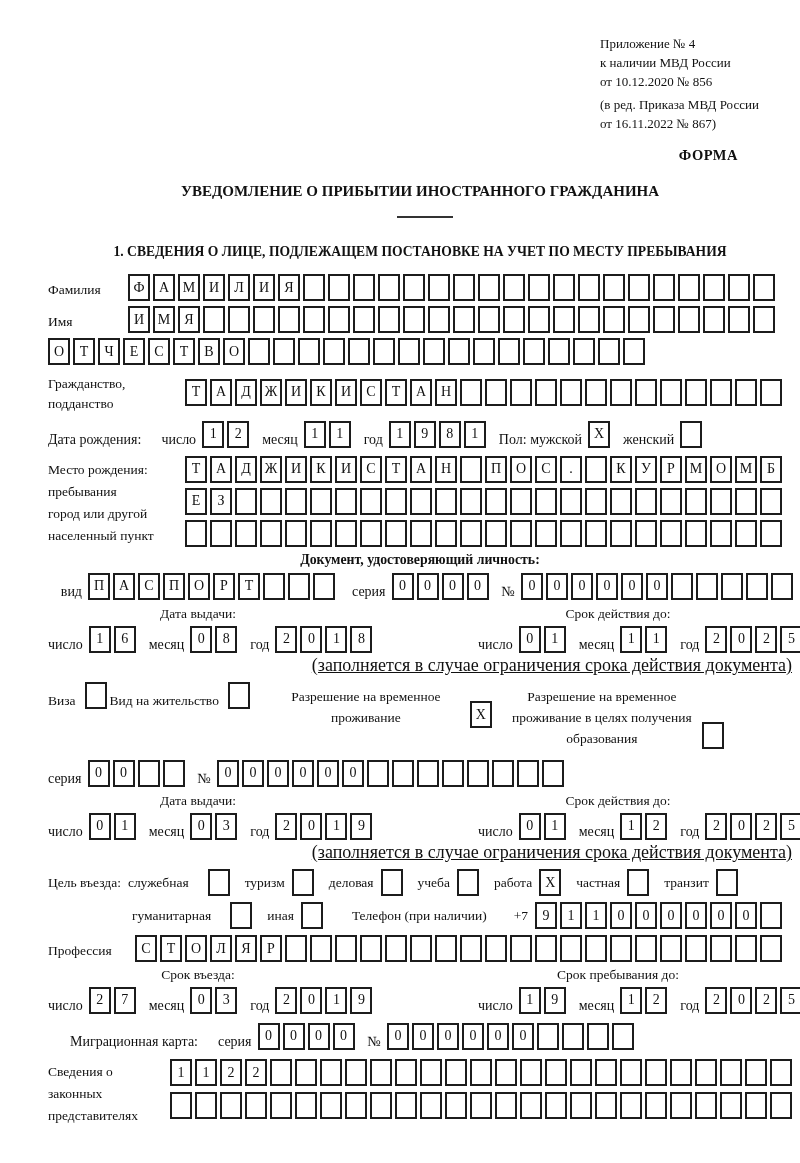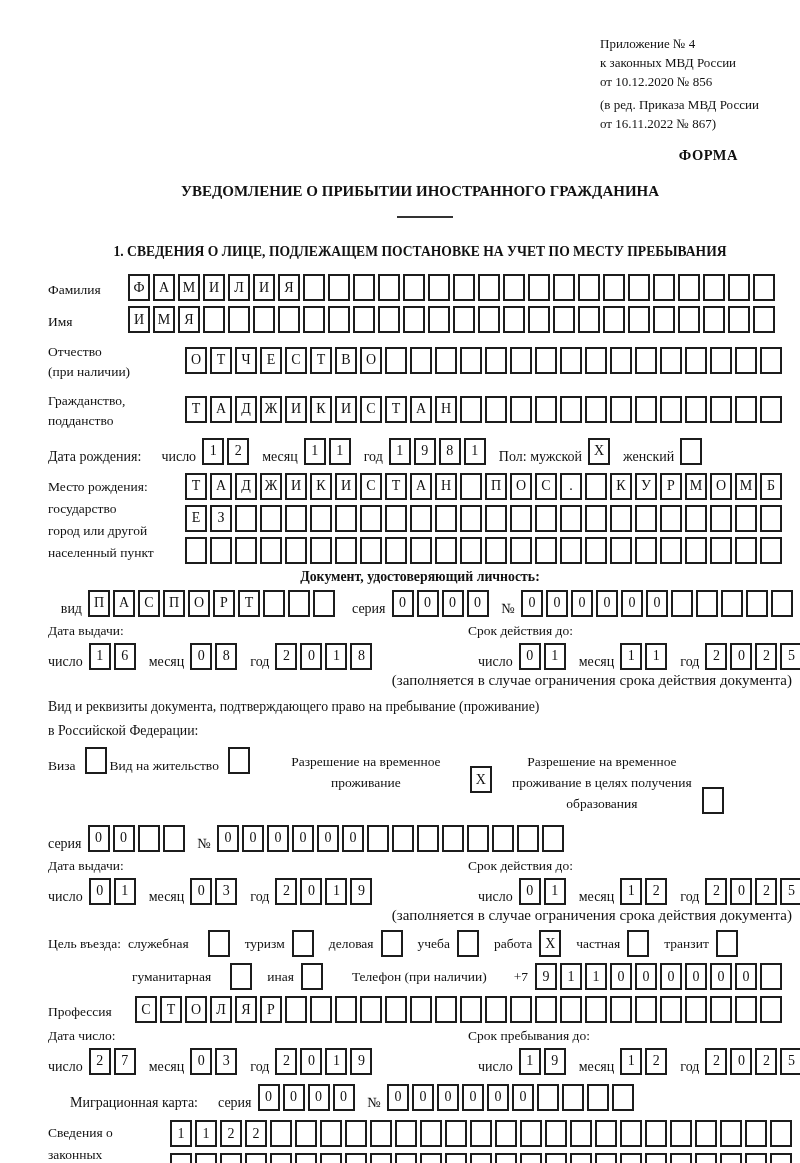--- a/index.html
+++ b/index.html
@@ -31,24 +31,24 @@
   
   .dline{display:flex;align-items:center;flex-wrap:nowrap;}
   .dline .t{font-size:14px;flex:none;margin:12px 6px 0 0;text-align:right;}
   .dline .t.ml{margin-left:10px;}
   .dline .t.ml2{margin-left:14px;}
 
   
   .dates{display:flex;margin-top:4px;}
   .dcol-l{width:352px;flex:none;}
   .dcol-r{flex:1;padding-left:78px;box-sizing:border-box;}
-  .dhead{font-size:13.5px;margin-bottom:3px;}
+  .dhead{font-size:13.5px;text-align:center;margin-bottom:3px;}
   .dcol-l .dhead{width:300px;}
   .dcol-r .dhead{width:300px;margin-left:-10px;}
-  .note{font-size:15px;text-align:right;margin:2px 0 6px 0;}
+  .note{font-size:18px;text-align:right;margin:2px 0 6px 0;text-decoration:underline;}
 
   .para{font-size:13.8px;line-height:24px;margin-top:2px;}
 
   
   .optrow{display:flex;align-items:flex-start;margin-top:4px;margin-bottom:10px;}
   .opt{display:flex;align-items:flex-end;flex:none;}
   .olbl{font-size:13.5px;padding-top:4px;margin-right:9px;}
   .olbl.c{text-align:center;line-height:21px;}
   .wA{width:190px;margin-left:18px;} .wB{width:182px;margin-left:16px;}
 
@@ -59,21 +59,21 @@
   .ind{margin-left:84px;}
   .center-b{font-weight:bold;font-size:13.8px;text-align:center;margin:2px 0 4px 0;}
 </style>
 </head>
 <body>
 
 <div class="page">
 
   <div class="hdr">
     <div>Приложение № 4</div>
-    <div>к законных МВД России</div>
+    <div>к наличии МВД России</div>
     <div>от 10.12.2020 № 856</div>
     <div class="gap"></div>
     <div>(в ред. Приказа МВД России</div>
     <div>от 16.11.2022 № 867)</div>
   </div>
 
   <div class="forma">ФОРМА</div>
 
   <div class="title">
     <div>УВЕДОМЛЕНИЕ О ПРИБЫТИИ ИНОСТРАННОГО ГРАЖДАНИНА</div>
@@ -140,24 +140,20 @@
         <span class="cell"></span>
         <span class="cell"></span>
         <span class="cell"></span>
         <span class="cell"></span>
         <span class="cell"></span>
         <span class="cell"></span>
       </div>
   </div>
 
   <div class="row">
-    <div class="lbl w137">
-      <div>Отчество</div>
-      <div>(при наличии)</div>
-    </div>
     <div class="cells">
         <span class="cell">О</span>
         <span class="cell">Т</span>
         <span class="cell">Ч</span>
         <span class="cell">Е</span>
         <span class="cell">С</span>
         <span class="cell">Т</span>
         <span class="cell">В</span>
         <span class="cell">О</span>
         <span class="cell"></span>
@@ -237,21 +233,21 @@
       </span>
     <span class="t ml">женский</span>
     <span class="cells">
         <span class="cell"></span>
       </span>
   </div>
 
   <div class="row tall">
     <div class="lbl w137">
       <div>Место рождения:</div>
-      <div>государство</div>
+      <div>пребывания</div>
       <div>город или другой</div>
       <div>населенный пункт</div>
     </div>
     <div>
       <div class="cells mb">
           <span class="cell">Т</span>
           <span class="cell">А</span>
           <span class="cell">Д</span>
           <span class="cell">Ж</span>
           <span class="cell">И</span>
@@ -410,24 +406,20 @@
             <span class="cell">2</span>
             <span class="cell">0</span>
             <span class="cell">2</span>
             <span class="cell">5</span>
           </span>
       </div>
     </div>
   </div>
   <div class="note">(заполняется в случае ограничения срока действия документа)</div>
 
-  <div class="para">
-    <div>Вид и реквизиты документа, подтверждающего право на пребывание (проживание)</div>
-    <div>в Российской Федерации:</div>
-  </div>
 
   <div class="optrow">
     <span class="opt">
       <span class="olbl">Виза</span>
       <span class="cells">
           <span class="cell"></span>
         </span>
     </span>
     <span class="opt sp">
       <span class="olbl">Вид на жительство</span>
@@ -608,21 +600,21 @@
         <span class="cell"></span>
         <span class="cell"></span>
         <span class="cell"></span>
         <span class="cell"></span>
         <span class="cell"></span>
       </div>
   </div>
 
   <div class="dates">
     <div class="dcol-l">
-      <div class="dhead">Дата число:</div>
+      <div class="dhead">Срок въезда:</div>
       <div class="dline">
         <span class="t">число</span>
         <span class="cells">
             <span class="cell">2</span>
             <span class="cell">7</span>
           </span>
         <span class="t ml">месяц</span>
         <span class="cells">
             <span class="cell">0</span>
             <span class="cell">3</span>

